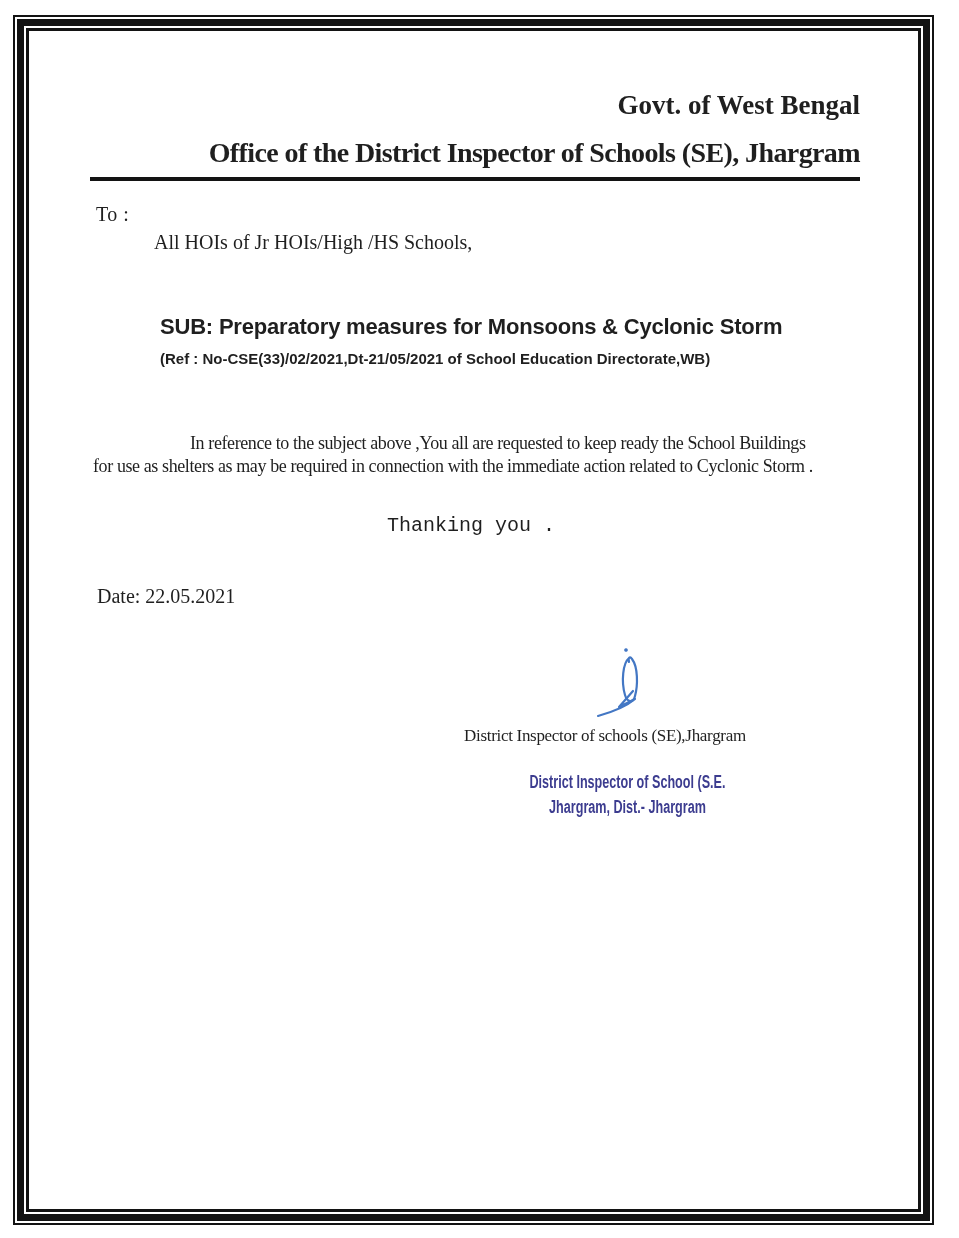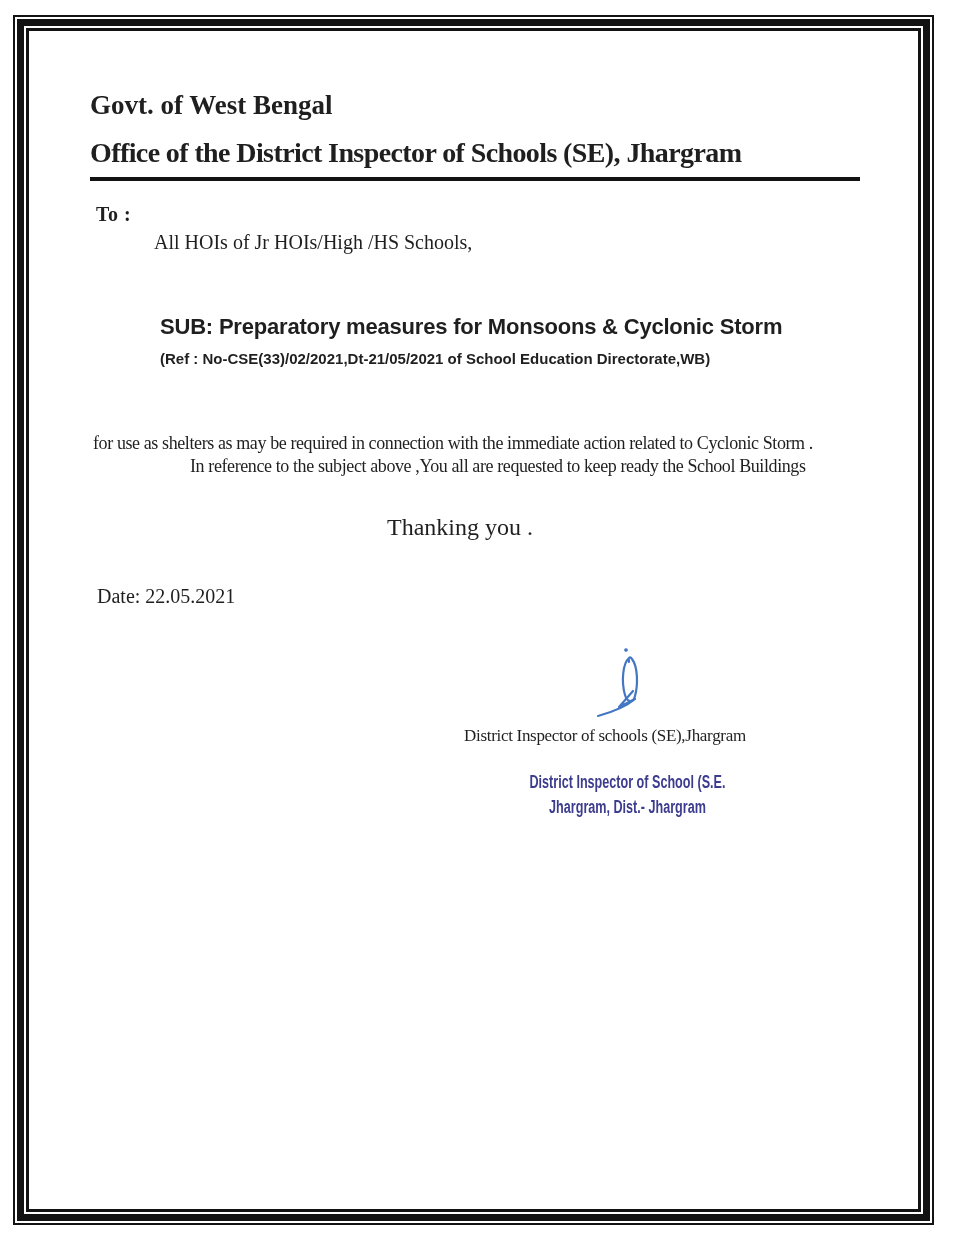--- a/index.html
+++ b/index.html
@@ -32,33 +32,33 @@
   .frame-inner {
     width: 100%; height: 100%;
     border: 3px solid var(--color-frame, #111);
     box-sizing: border-box;
   }
 
   .letterhead {
     position: absolute;
     left: 90px; top: 90px;
     width: 770px;
-    text-align: left;
+    text-align: right;
     font-weight: bold;
   }
   .letterhead-line1 { font-size: 27px; white-space: nowrap; }
   .letterhead-line2 { font-size: 28px; letter-spacing: -0.6px; margin-top: 16px; white-space: nowrap; }
   .letterhead-rule  { height: 4px; background: var(--color-frame, #111); margin-top: 8px; }
 
   .recipient {
     position: absolute;
     left: 96px; top: 203px;
     font-size: 20px;
   }
-  .recipient-label { letter-spacing: 0.5px; font-weight: bold; }
+  .recipient-label { letter-spacing: 0.5px; }
   .recipient-lines { margin-left: 58px; margin-top: 4px; line-height: 24px; }
   .recipient-lines div { white-space: nowrap; }
 
   .subject {
     position: absolute;
     left: 160px; top: 314px;
     font-family: "Liberation Sans", sans-serif;
     font-weight: bold;
   }
   .subject-title { font-size: 22px; letter-spacing: -0.2px; white-space: nowrap; }
@@ -71,22 +71,23 @@
     font-size: 18px;
     line-height: 23px;
     letter-spacing: -0.4px;
   }
   .body-para .line { white-space: nowrap; }
   .body-para .indent { margin-left: 97px; }
 
   .closing-thanks {
     position: absolute;
     left: 387px; top: 514px;
-    font-size: 24px;
+    font-size: 20px;
     white-space: nowrap;
+    font-family: Liberation Mono, monospace;
   }
 
   .date-line {
     position: absolute;
     left: 97px; top: 585px;
     font-size: 20px;
     font-weight: normal;
     white-space: nowrap;
   }
 
@@ -146,22 +147,22 @@
       <div>All HOIs of Jr HOIs/High /HS Schools,</div>
     </div>
   </div>
 
   <div class="subject">
     <div class="subject-title">SUB: Preparatory measures for Monsoons &amp; Cyclonic Storm</div>
     <div class="subject-ref">(Ref : No-CSE(33)/02/2021,Dt-21/05/2021 of School Education Directorate,WB)</div>
   </div>
 
   <div class="body-para">
+    <div class="line indent">In reference to the subject above ,You all are requested to keep ready the School Buildings</div>
     <div class="line">for use as shelters as may be required in connection with the immediate action related to Cyclonic Storm .</div>
-    <div class="line indent">In reference to the subject above ,You all are requested to keep ready the School Buildings</div>
   </div>
 
   <div class="closing-thanks">Thanking you .</div>
 
   <div class="date-line">Date: 22.05.2021</div>
 
   <svg class="signature-svg" viewBox="0 0 72 82" xmlns="http://www.w3.org/2000/svg">
     <circle cx="38" cy="9" r="1.6" stroke-width="0.5"></circle>
     <path d="M 41 17 C 35 22, 33 40, 37 54 C 39 61, 45 63, 47 55 C 50 44, 50 26, 44 18 C 42 15, 40 16, 41 21" fill="none" stroke-width="2.2" stroke-linecap="round" stroke-linejoin="round"></path>
     <path d="M 45 50 L 31 66 L 47 58 C 40 64, 28 70, 10 75" fill="none" stroke-width="2.2" stroke-linecap="round" stroke-linejoin="round"></path>

